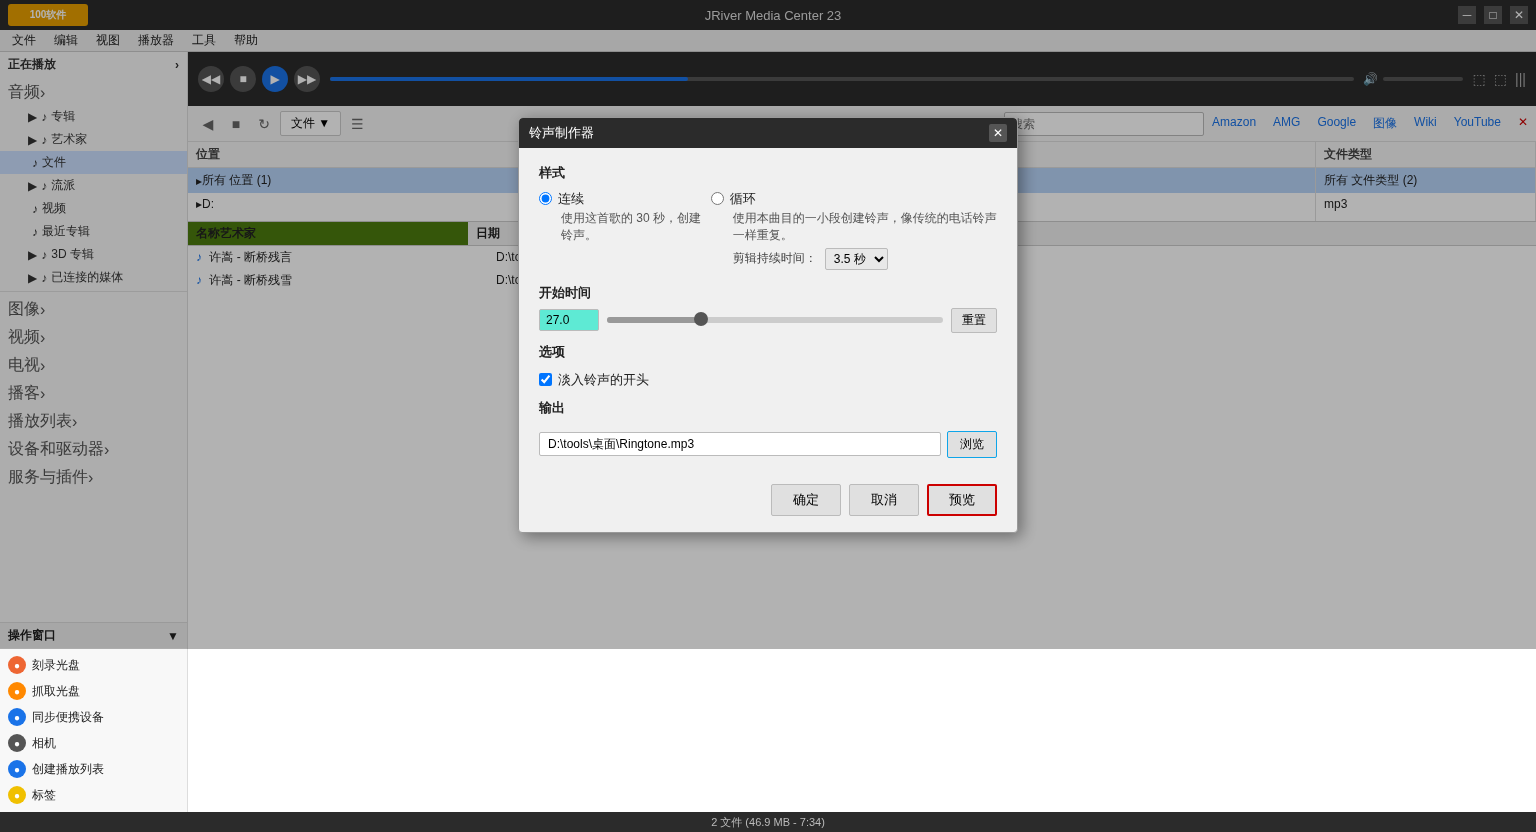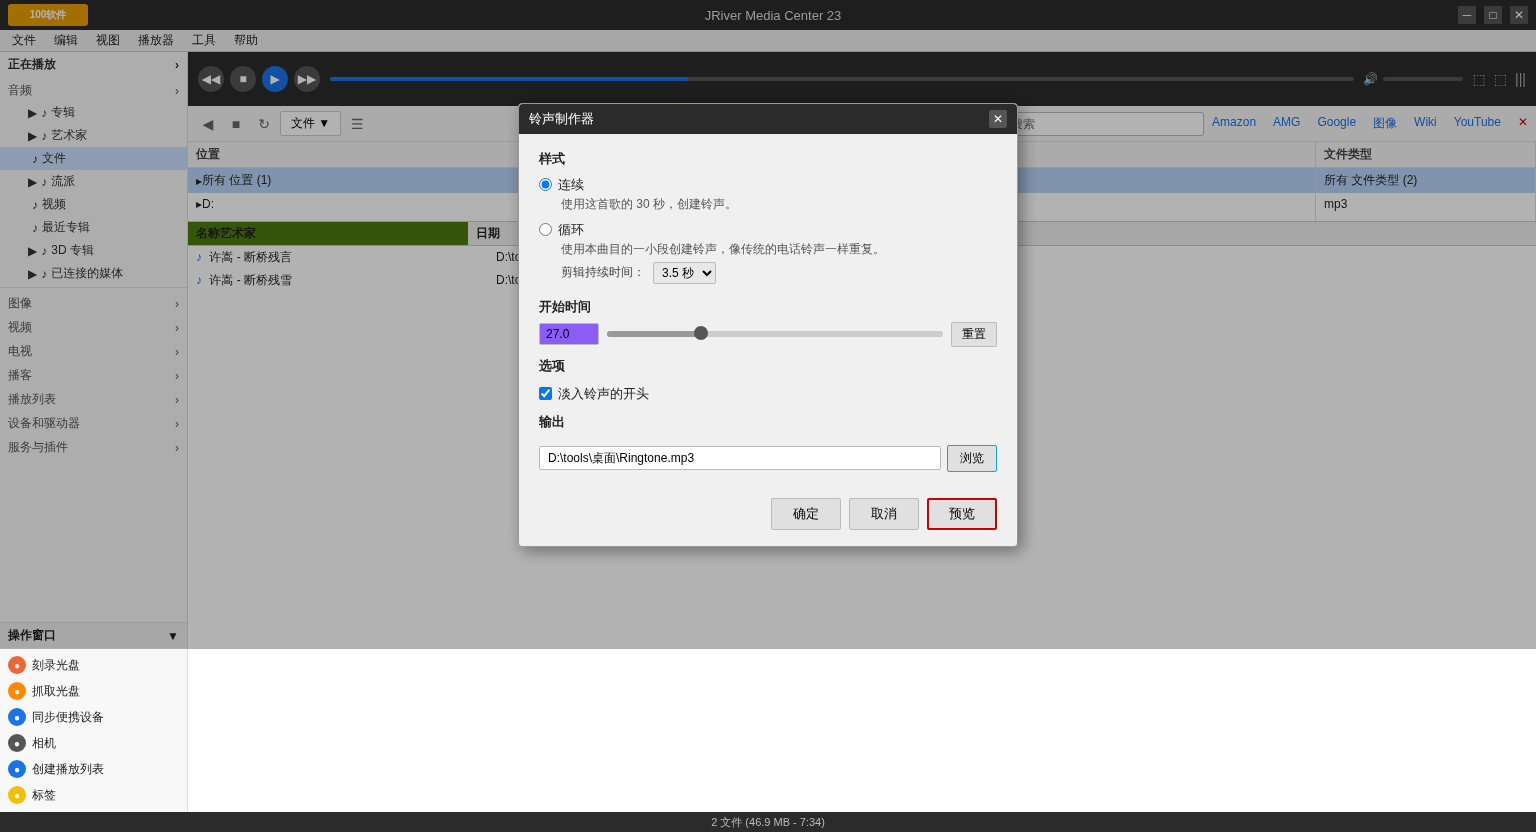--- a/index.html
+++ b/index.html
@@ -106,26 +106,25 @@
       display: flex;
       align-items: center;
       gap: 4px;
       cursor: pointer;
       font-size: 12px;
       color: #333;
     }
     .sidebar-sub-item.active { background: #cce0ff; }
     .sidebar-category {
       padding: 5px 8px 2px 8px;
-      font-size: 12px;
+      font-size: 16px;
       color: #555;
       cursor: pointer;
       display: flex;
       align-items: center;
-      justify-content: space-between;
     }
     .sidebar-divider { height: 1px; background: #e0e0e0; margin: 2px 0; }
 
     
     .ops-panel {
       margin-top: auto;
       border-top: 1px solid #ddd;
     }
     .ops-header {
       padding: 4px 8px;
@@ -411,21 +410,21 @@
       padding: 16px 20px;
     }
     .dialog-section-label {
       font-size: 13px;
       font-weight: bold;
       color: #222;
       margin-bottom: 8px;
     }
     .dialog-radio-group {
       display: flex;
-      flex-direction: column;
+      flex-direction: row;
       gap: 8px;
       margin-bottom: 14px;
     }
     .radio-row {
       display: flex;
       flex-direction: column;
       gap: 2px;
     }
     .radio-label {
       display: flex;
@@ -467,21 +466,21 @@
       align-items: center;
       gap: 8px;
       margin-bottom: 10px;
     }
     .start-input {
       width: 60px;
       padding: 3px 6px;
       border: 1px solid #bbb;
       border-radius: 2px;
       font-size: 12px;
-      background: #8b5cf6;
+      background: #5eead4;
     }
     .time-slider-track {
       flex: 1;
       height: 6px;
       background: #ccc;
       border-radius: 3px;
       position: relative;
     }
     .time-slider-fill {
       height: 100%;

